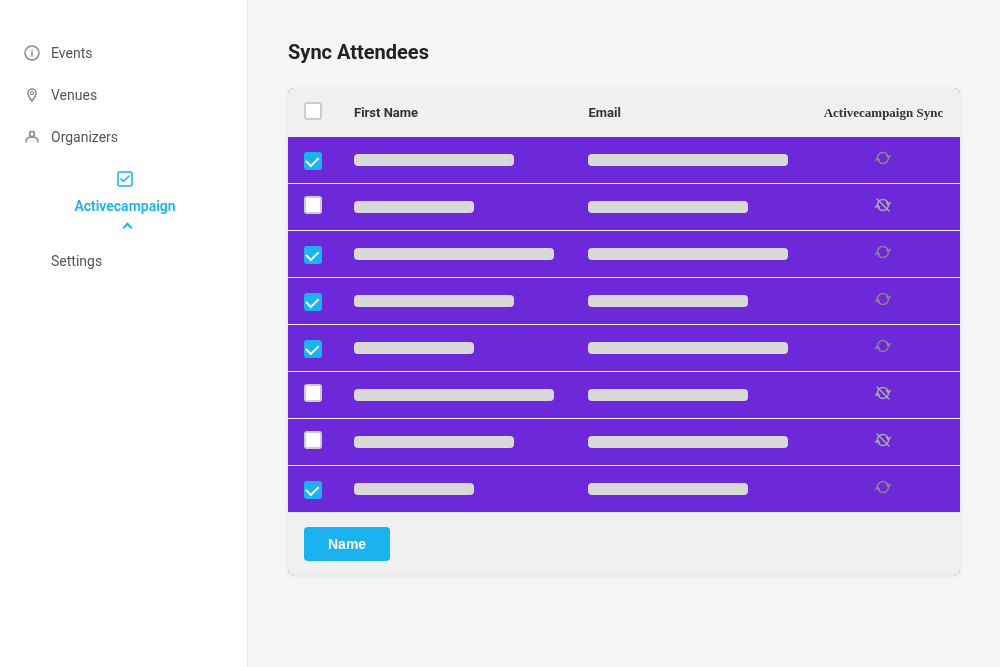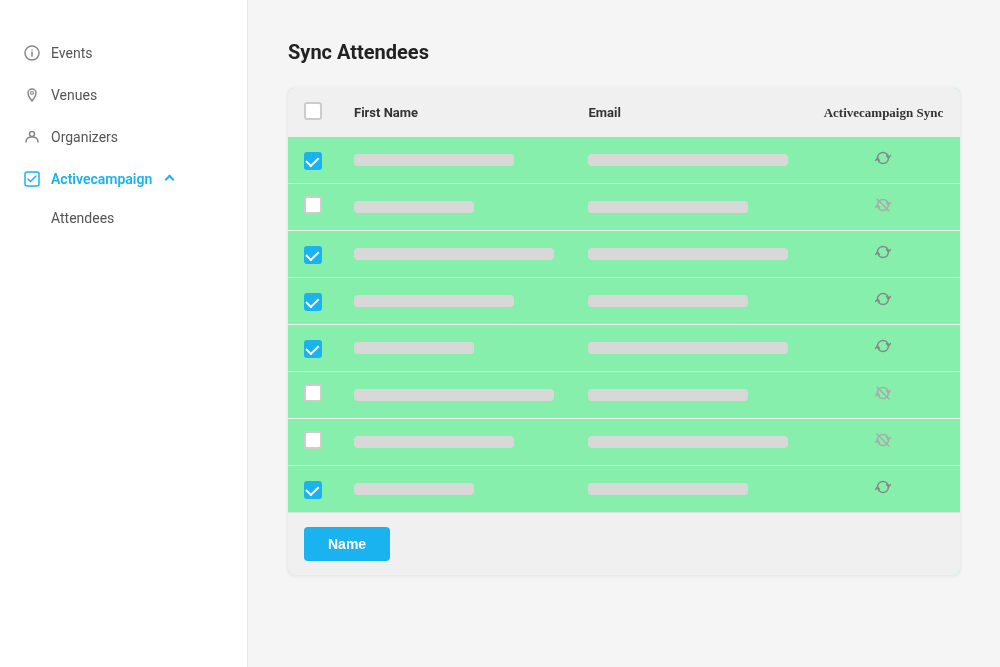--- a/index.html
+++ b/index.html
@@ -28,20 +28,21 @@
       cursor: pointer;
       color: #555;
       font-size: 14px;
       gap: 10px;
       border-left: 3px solid transparent;
     }
 
     .sidebar-item.parent-active {
       color: #1ab3f0;
       font-weight: 600;
+      flex-direction: column;
     }
 
     .sidebar-item .icon {
       width: 18px;
       height: 18px;
       display: flex;
       align-items: center;
       justify-content: center;
       flex-shrink: 0;
     }
@@ -72,21 +73,21 @@
 
     .page-title {
       font-size: 20px;
       font-weight: 700;
       color: #222;
       margin-bottom: 24px;
     }
 
     
     .table-card {
-      background: #86efac;
+      background: #6d28d9;
       border-radius: 6px;
       box-shadow: 0 1px 4px rgba(0,0,0,0.08);
       overflow: hidden;
     }
 
     .table-wrapper {
       overflow-x: auto;
     }
 
     table {
@@ -258,21 +259,21 @@
       <svg width="16" height="16" viewBox="0 0 16 16" fill="none" xmlns="http://www.w3.org/2000/svg">
         <rect x="1" y="1" width="14" height="14" rx="2" stroke="#1ab3f0" stroke-width="1.5"></rect>
         <path d="M4 8l2.5 2.5L12 5" stroke="#1ab3f0" stroke-width="1.5" stroke-linecap="round" stroke-linejoin="round"></path>
       </svg>
     </span>
     <span style="color:#1ab3f0;font-weight:600;">Activecampaign</span>
     <span class="chevron-up"></span>
   </div>
 
   <div class="sidebar-sub-item">
-    <span>Attendees</span>
+    <span>Settings</span>
   </div>
 
 </div>
 
 <div class="main">
   <h1 class="page-title">Sync Attendees</h1>
 
   <div class="table-card">
     <div class="table-wrapper">
       <table>

